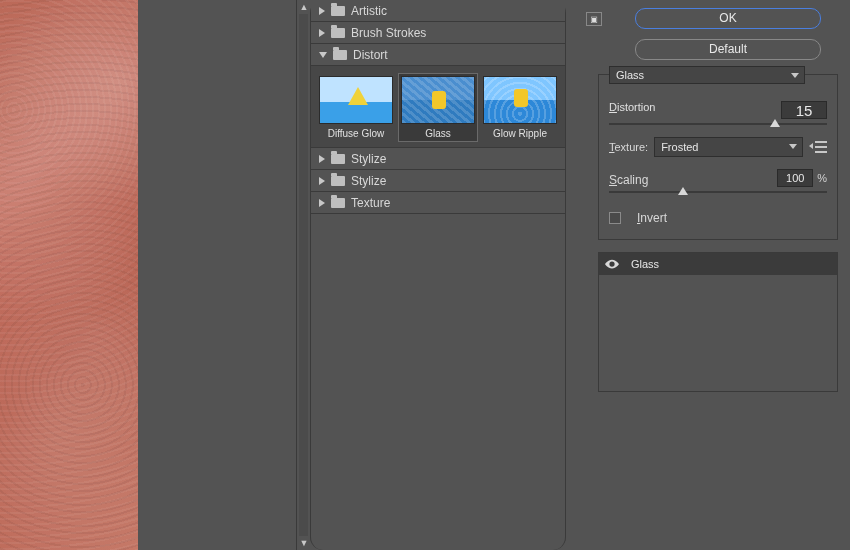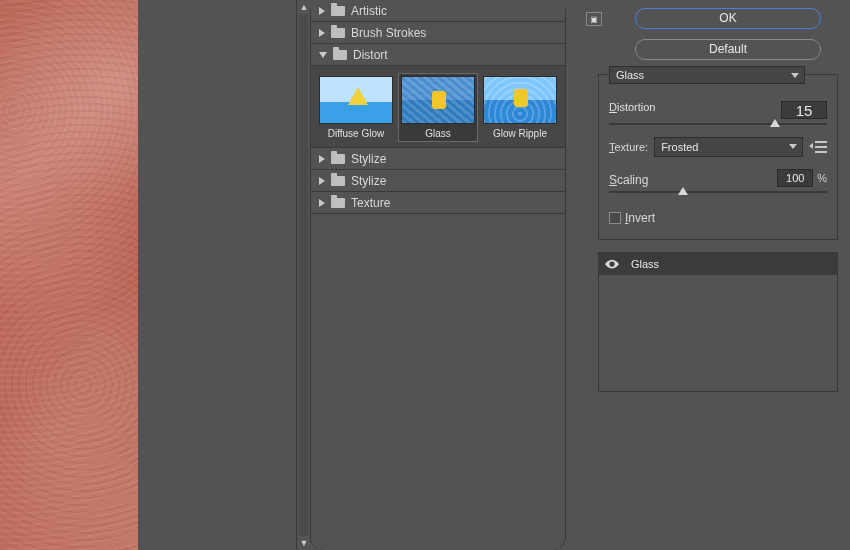--- a/index.html
+++ b/index.html
@@ -84,21 +84,21 @@
   .menu-icon { width:18px; height:12px; display:flex; flex-direction:column; justify-content:space-between; cursor:pointer; position:relative; }
   .menu-icon span { height:2px; background:#c8c8c8; display:block; width:12px; margin-left:6px; }
   .menu-icon::before { content:""; position:absolute; left:0; top:2px; border-top:3px solid transparent; border-bottom:3px solid transparent; border-right:4px solid #c8c8c8; }
 
   .scale-row { display:flex; align-items:flex-end; justify-content:space-between; margin-top:12px; }
   .scale-row .val { width:36px; height:18px; background:#3b3b3b; border:1px solid #2a2a2a; color:#e8e8e8; text-align:center; font-size:11px;margin-left:48px; }
   .scale-row .pct { margin-left:4px; font-size:11px; color:#d0d0d0; }
   .scale-track { margin-top:4px; height:2px; background:#3a3a3a; position:relative; }
   .scale-track .knob { position:absolute; top:-4px; width:0;height:0; border-left:5px solid transparent; border-right:5px solid transparent; border-bottom:8px solid #d8d8d8; transform:translateX(-5px); }
 
-  .chk-row { display:flex; align-items:center; gap:4px; margin-top:18px; }
+  .chk-row { display:flex; align-items:center; gap:16px; margin-top:18px; }
   .chk { width:12px; height:12px; border:1px solid #8a8a8a; background:#4a4a4a; cursor:pointer; }
 
   
   .layers { border:1px solid #3a3a3a; margin-top:6px; height:140px; background:#535353; }
   .layer-row { display:flex; align-items:center; height:22px; background:#3b3b3b; }
   .eye { width:26px; display:flex; align-items:center; justify-content:center; cursor:pointer; }
   .eye svg { width:14px; height:10px; fill:#d8d8d8; }
   .layer-name { flex:1; padding-left:6px; font-size:11px; color:#e6e6e6; }
 
 </style>

